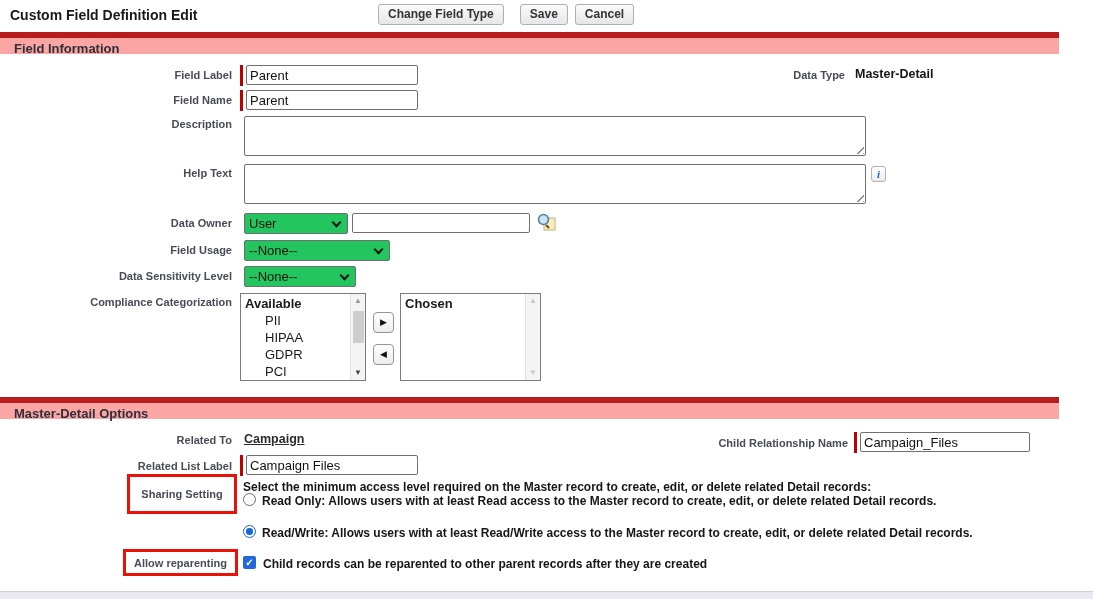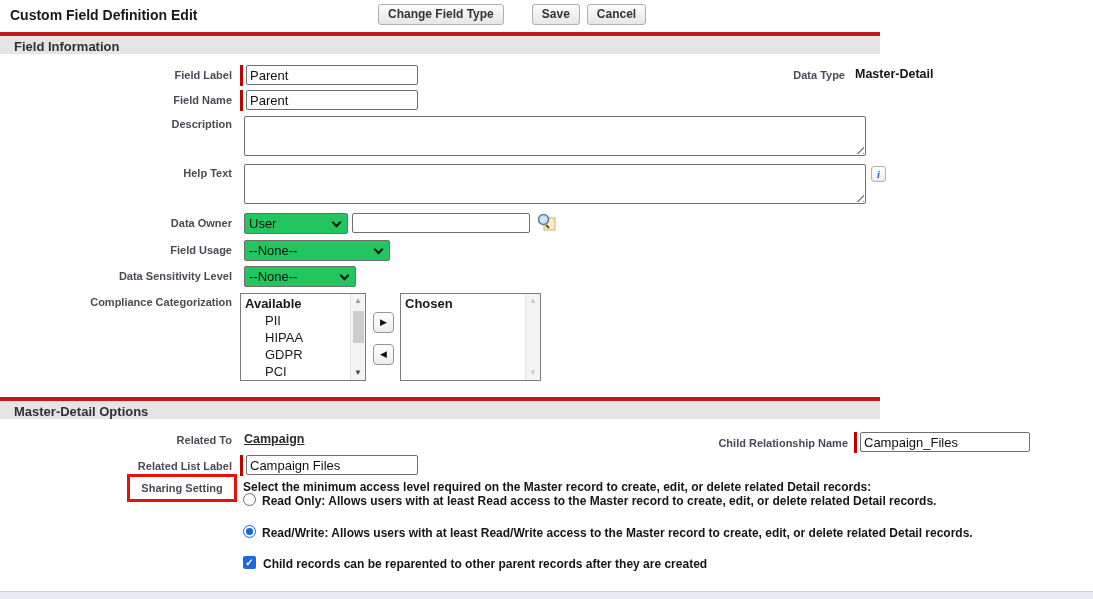--- a/index.html
+++ b/index.html
@@ -11,25 +11,25 @@
   
   .title { position:absolute; left:10px; top:7px; font-size:14px; font-weight:bold; color:#18181c; }
   .btn-group { position:absolute; left:378px; top:4px; display:flex; }
   .btn {
     height:21px; padding:0 9px; margin-right:7px;
     border:1px solid #aeaeb3; border-radius:3px;
     background:linear-gradient(#fbfbfb,#e6e6e8);
     font-family:"Liberation Sans", sans-serif;
     font-size:12px; font-weight:bold; color:#333; cursor:pointer; line-height:19px;
   }
-  .btn.first { margin-right:28px; }
+  .btn.first { margin-right:16px; }
   
   .sec-hdr {
-    position:absolute; left:0; width:880px; height:22px;
-    background:#e5e5e5; border-top:4px solid #b91c1c;
+    position:absolute; left:0; width:1059px; height:22px;
+    background:#fca5a5; border-top:6px solid #b91c1c;
     font-size:13px; font-weight:bold; color:#2f2f38; line-height:21px; padding-left:14px;
   }
   #sec1 { top:32px; }
   #sec2 { top:397px; }
   #bottom-strip { position:absolute; left:0; top:591px; width:1093px; height:8px; background:#e9e9f1; border-top:1px solid #cfcfdd; }
   
   .lbl {
     position:absolute; left:12px; width:220px; text-align:right;
     font-size:11px; font-weight:bold; color:#4a4a56; white-space:nowrap;
   }
@@ -197,28 +197,31 @@
   <a class="body-txt link" style="left:244px;top:432px">Campaign</a>
 
   <div class="lbl" style="left:600px;width:248px;top:437px">Child Relationship Name</div>
   <div class="redbar" style="left:854px;top:432px"></div>
   <input class="tin" style="left: 860px; top: 432px; width: 170px;" value="Campaign_Files">
 
   <div class="lbl" style="top:460px">Related List Label</div>
   <div class="redbar" style="left:240px;top:455px"></div>
   <input class="tin" style="left: 246px; top: 455px; width: 172px;" value="Campaign Files">
 
-  <div class="ann" style="left:127px;top:474px;width:110px;height:28px">
+  <div class="ann" style="left:127px;top:474px;width:110px;height:40px">
     <span>Sharing Setting</span>
   </div>
   <div class="body-txt" style="left:243px;top:480px">Select the minimum access level required on the Master record to create, edit, or delete related Detail records:</div>
 
   <div class="radio" style="left:243px;top:493px"></div>
   <div class="body-txt" style="left:262px;top:494px">Read Only: Allows users with at least Read access to the Master record to create, edit, or delete related Detail records.</div>
 
   <div class="radio on" style="left:243px;top:525px"></div>
   <div class="body-txt" style="left:262px;top:526px">Read/Write: Allows users with at least Read/Write access to the Master record to create, edit, or delete related Detail records.</div>
 
+  <div class="ann" style="left:123px;top:549px;width:115px;height:27px">
+    <span>Allow reparenting</span>
+  </div>
   <div class="cbox" style="left:243px;top:556px">✓</div>
   <div class="body-txt" style="left:263px;top:557px">Child records can be reparented to other parent records after they are created</div>
 
   <div id="bottom-strip"></div>
 </div>
 
 </body></html>

